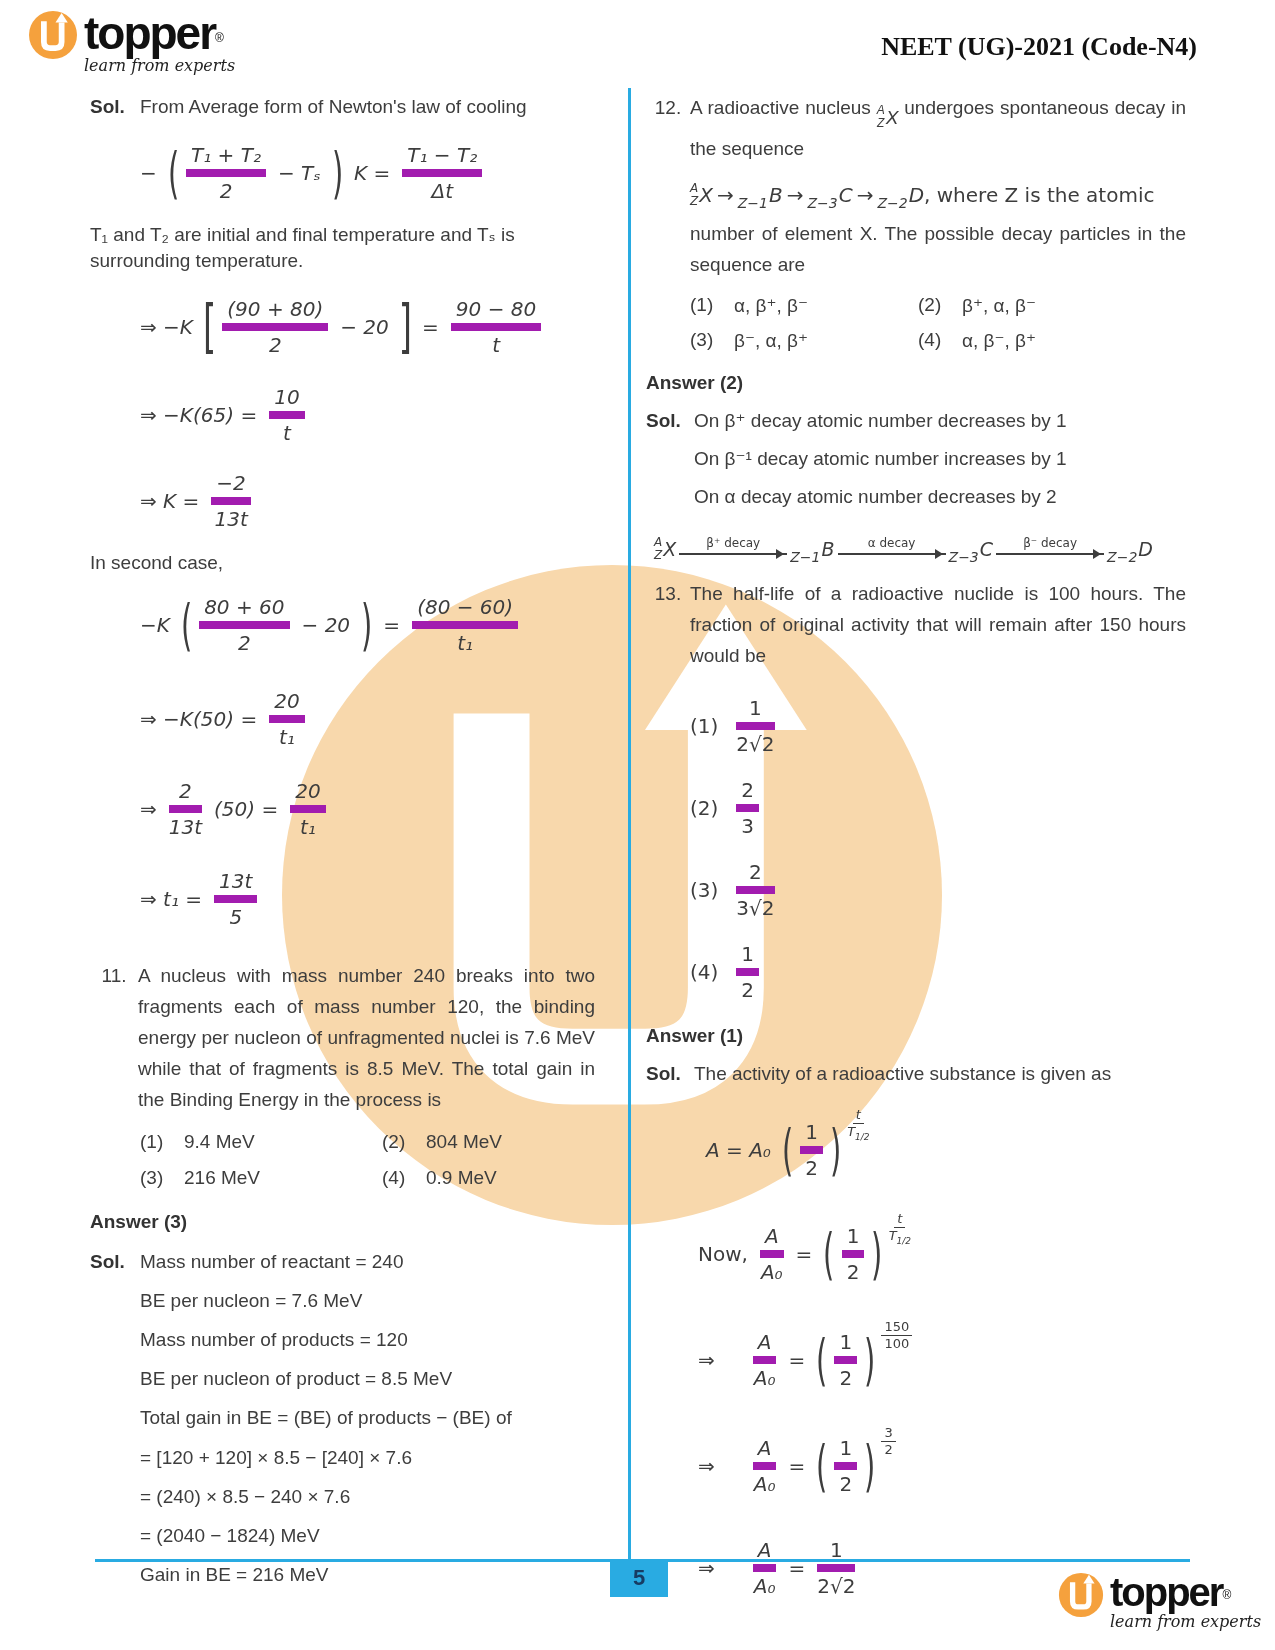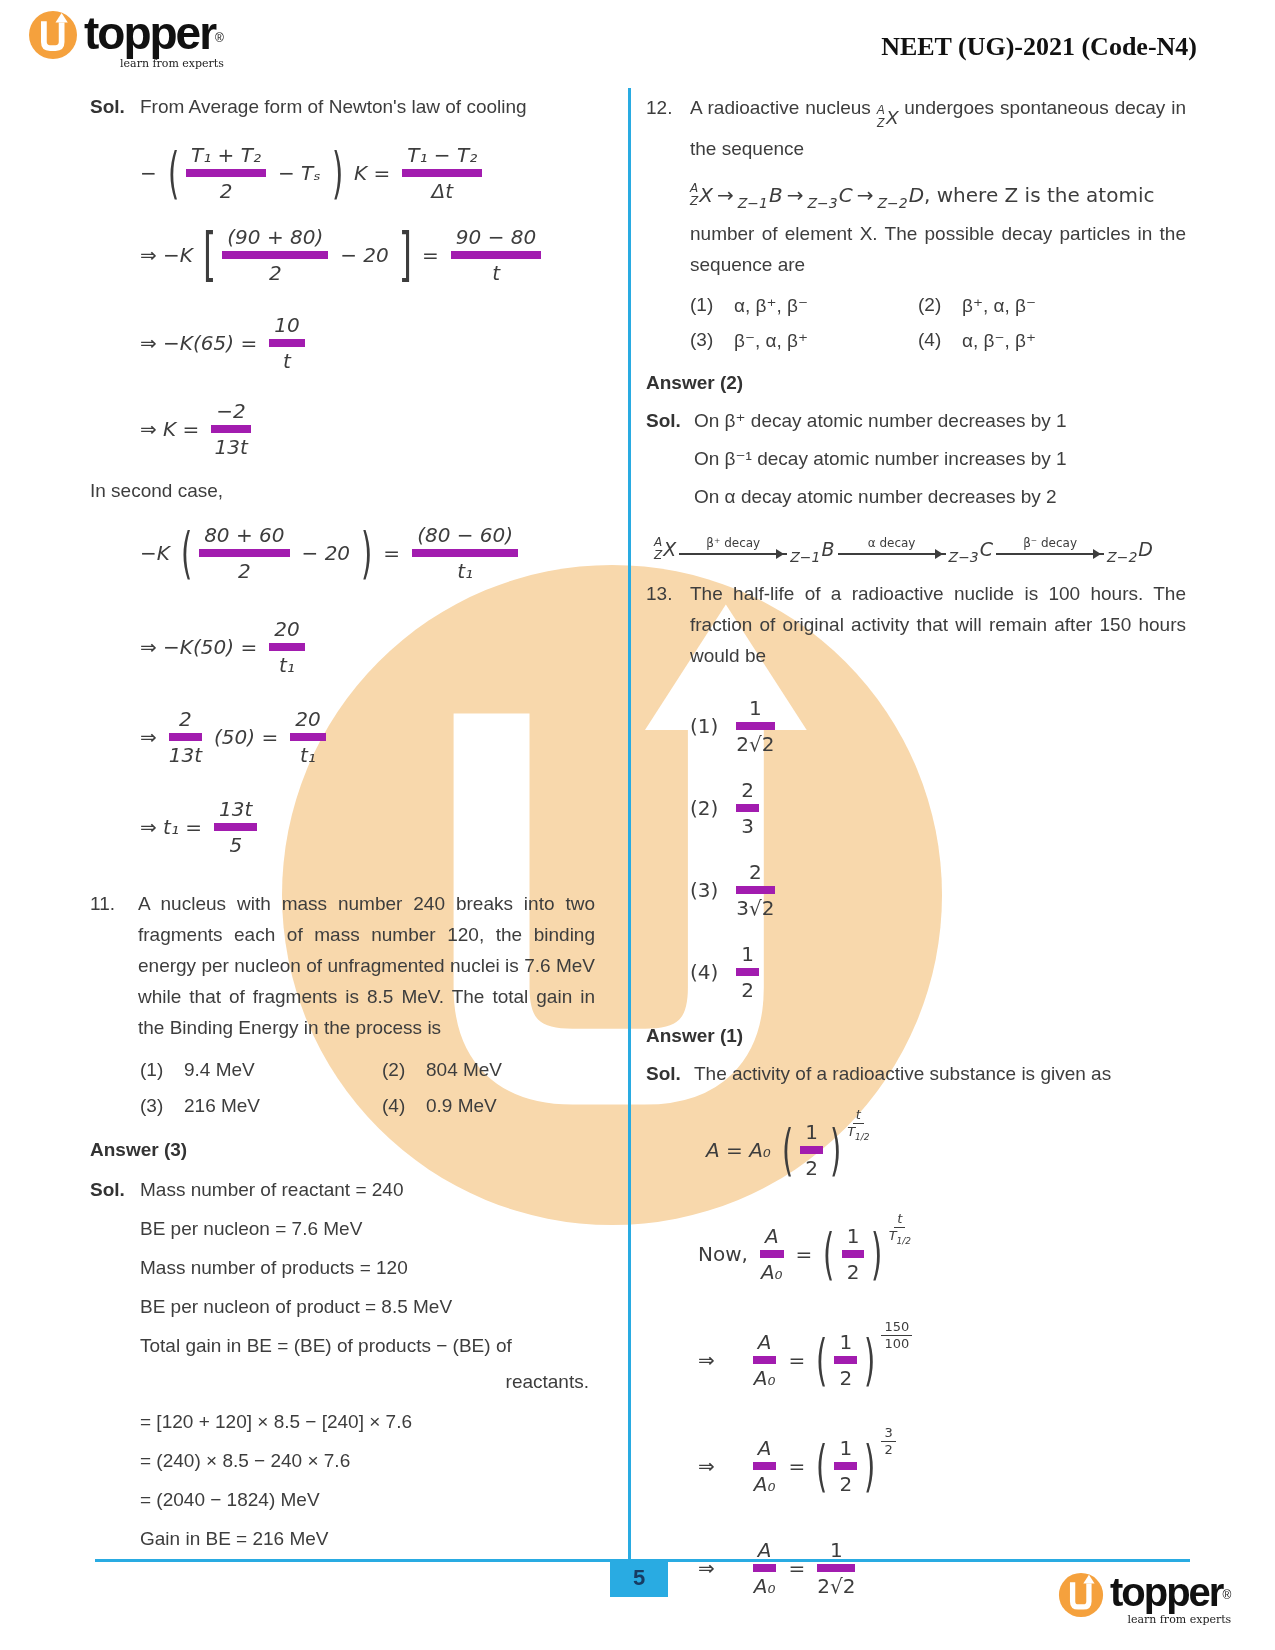--- a/index.html
+++ b/index.html
@@ -6,40 +6,40 @@
   .page{position:relative;width:1275px;height:1650px;background:#ffffff;overflow:hidden;
         font-family:"Liberation Sans","DejaVu Sans",sans-serif;color:#3d3d3d;font-size:19px;}
   
   .brand{position:absolute;display:flex;align-items:flex-start;}
   .brand-top{left:28px;top:10px;}
   .brand-icon{display:block;}
   .brand-text{margin-left:6px;line-height:1;}
   .brand-word{font-weight:bold;color:#111;letter-spacing:-2px;}
   .brand-top .brand-word{font-size:46px;}
   .brand-reg{font-size:12px;vertical-align:super;color:#111;}
-  .brand-tag{font-family:"DejaVu Serif",serif;font-size:11px;color:#222;text-align:right;margin-top:2px;}
+  .brand-tag{font-family:"DejaVu Serif",serif;font-style:italic;font-size:16px;color:#222;text-align:right;margin-top:2px;}
   .head-title{position:absolute;right:78px;top:32px;font-family:"Liberation Serif","DejaVu Serif",serif;
               font-weight:bold;font-size:26px;color:#111;}
   
   .vline{position:absolute;left:628px;top:88px;width:3px;height:1471px;}
   .hline{position:absolute;left:95px;top:1559px;width:1095px;height:3px;}
   .pagebox{position:absolute;left:610px;top:1559px;width:58px;height:38px;display:flex;align-items:center;justify-content:center;
            font-weight:bold;font-size:22px;}
   
   .watermark{position:absolute;left:282px;top:565px;width:660px;height:660px;z-index:0;}
   .col{position:absolute;z-index:2;}
   .col-left{left:90px;top:88px;width:505px;}
   .col-right{left:646px;top:92px;width:540px;}
   
   .solrow{display:flex;margin-top:6px;line-height:26px;}
   .sol-label{width:50px;flex:none;font-weight:bold;color:#333;}
   .sol-body{flex:1;}
   .plain{line-height:26px;}
   .q{display:flex;line-height:31px;}
-  .qnum{flex:none;}
+  .qnum{flex:none;text-align:center;}
   .col-left .qnum{width:48px;}
   .col-right .qnum{width:44px;}
   .qtext{flex:1;text-align:justify;}
   .answer{font-weight:bold;color:#333;}
   .optrow{display:flex;}
   .olab{flex:none;width:44px;}
   .opt{display:flex;}
   
   .fml{display:flex;align-items:center;font-family:"DejaVu Sans",sans-serif;font-style:italic;font-size:20px;color:#3d3d3d;}
   .fml .up{font-style:normal;}
@@ -114,20 +114,21 @@
         </span>
       <span class="mid">− Tₛ</span>
       <span class="bp">)</span>
       <span class="mid">K =</span>
       <span class="fr">
           <span class="n">T₁ − T₂</span>
           <span class="d">Δt</span>
         </span>
     </div>
 
+    <div class="plain" style="margin-top:20px">T₁ and T₂ are initial and final temperature and Tₛ is surrounding temperature.</div>
 
     <div class="fml" style="margin:24px 0 0 50px">
       <span class="lead">⇒ −K</span>
       <span class="bk">[</span>
       <span class="fr">
           <span class="n">(90 + 80)</span>
           <span class="d">2</span>
         </span>
       <span class="mid">− 20</span>
       <span class="bk">]</span>
@@ -230,21 +231,20 @@
     <div class="answer" style="margin-top:22px">Answer (3)</div>
 
     <div class="solrow" style="margin-top:16px">
       <span class="sol-label">Sol.</span>
       <span class="sol-body">Mass number of reactant = 240</span>
     </div>
     <div class="plain" style="margin:13px 0 0 50px">BE per nucleon = 7.6 MeV</div>
     <div class="plain" style="margin:13px 0 0 50px">Mass number of products = 120</div>
     <div class="plain" style="margin:13px 0 0 50px">BE per nucleon of product = 8.5 MeV</div>
     <div class="plain" style="margin:13px 0 0 50px">Total gain in BE = (BE) of products − (BE) of</div>
-    <div class="plain rightalign" style="margin-top:10px">reactants.</div>
     <div class="plain" style="margin:14px 0 0 50px">= [120 + 120] × 8.5 − [240] × 7.6</div>
     <div class="plain" style="margin:13px 0 0 50px">= (240) × 8.5 − 240 × 7.6</div>
     <div class="plain" style="margin:13px 0 0 50px">= (2040 − 1824) MeV</div>
     <div class="plain" style="margin:13px 0 0 50px">Gain in BE = 216 MeV</div>
   </div>
 
   <div class="col col-right">
 
     <div class="q">
       <span class="qnum">12.</span>

